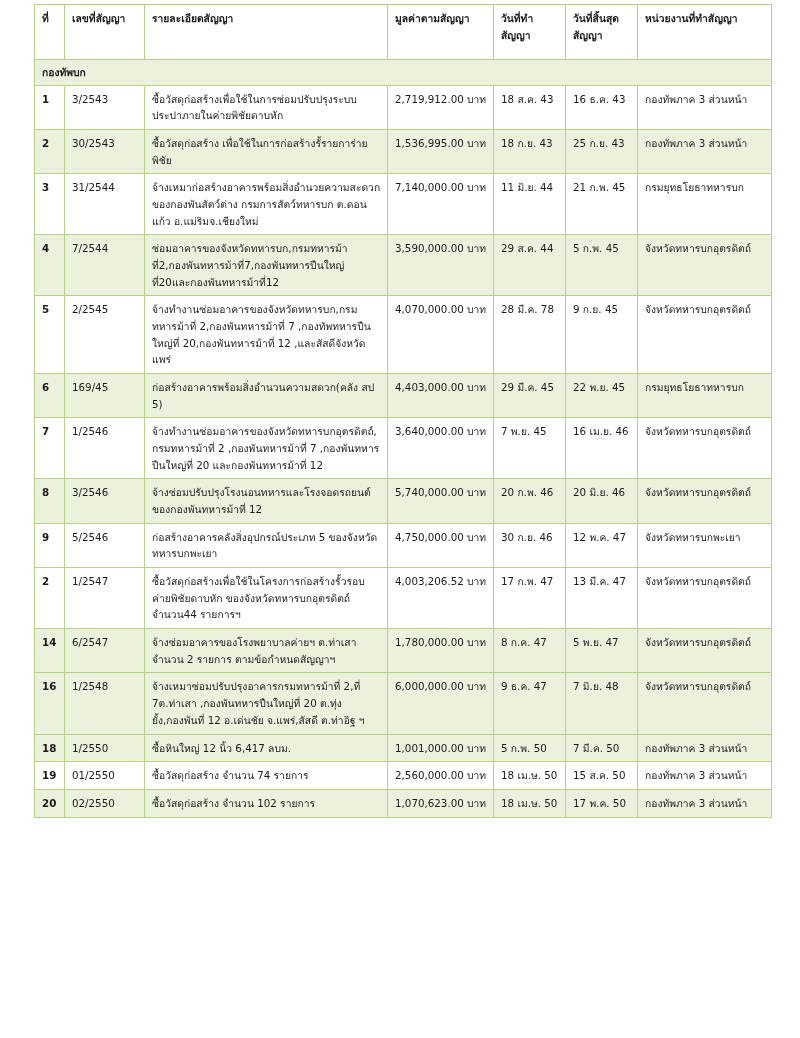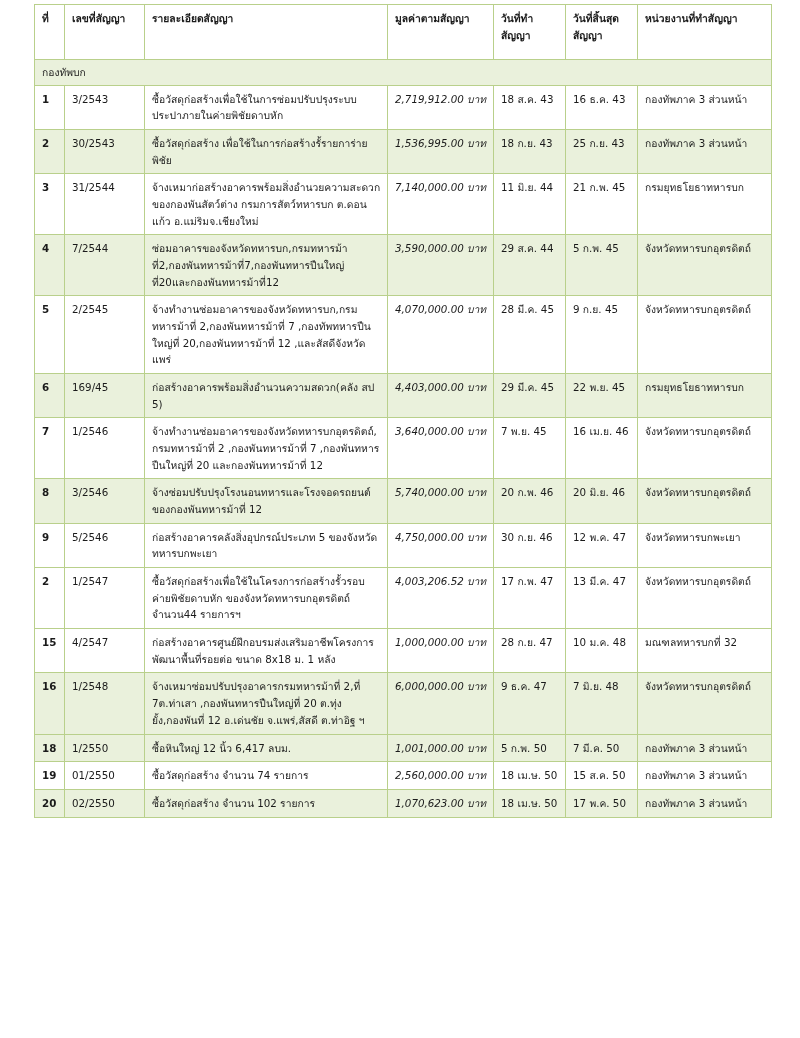--- a/index.html
+++ b/index.html
@@ -46,35 +46,35 @@
     overflow-wrap: break-word;
   }
   table.contracts thead th {
     font-weight: bold;
     background: #ffffff;
     height: 44px;
     vertical-align: top;
   }
   tr.group-row td {
     background: #eaf1dc;
-    font-weight: normal;
+    font-weight: bold;
     padding-top: 4px;
     padding-bottom: 4px;
     border-color: #b9d08b;
   }
   tr.row-odd  td { background: #ffffff; }
   tr.row-even td { background: #eaf1dc; }
 
   td.col-no {
     text-align: center;
     font-weight: bold;
     padding-left: 2px;
     padding-right: 2px;
   }
-  td.col-value { white-space: normal; font-style: italic; }
+  td.col-value { white-space: normal; }
 </style>
 </head>
 <body>
 
 <div id="page">
   <table class="contracts">
     <colgroup>
       <col class="c-no">
       <col class="c-num">
       <col class="c-detail">
@@ -132,21 +132,21 @@
           <td class="col-value">3,590,000.00 บาท</td>
           <td>29 ส.ค. 44</td>
           <td>5 ก.พ. 45</td>
           <td>จังหวัดทหารบกอุตรดิตถ์</td>
         </tr>
         <tr class="row-odd">
           <td class="col-no">5</td>
           <td>2/2545</td>
           <td>จ้างทำงานซ่อมอาคารของจังหวัดทหารบก,กรมทหารม้าที่ 2,กองพันทหารม้าที่ 7 ,กองทัพทหารปืนใหญ่ที่ 20,กองพันทหารม้าที่ 12 ,และสัสดีจังหวัดแพร่</td>
           <td class="col-value">4,070,000.00 บาท</td>
-          <td>28 มี.ค. 45</td>
+          <td>28 มี.ค. 78</td>
           <td>9 ก.ย. 45</td>
           <td>จังหวัดทหารบกอุตรดิตถ์</td>
         </tr>
         <tr class="row-even">
           <td class="col-no">6</td>
           <td>169/45</td>
           <td>ก่อสร้างอาคารพร้อมสิ่งอำนวนความสดวก(คลัง สป 5)</td>
           <td class="col-value">4,403,000.00 บาท</td>
           <td>29 มี.ค. 45</td>
           <td>22 พ.ย. 45</td>
@@ -181,28 +181,28 @@
         </tr>
         <tr class="row-odd">
           <td class="col-no">2</td>
           <td>1/2547</td>
           <td>ซื้อวัสดุก่อสร้างเพื่อใช้ในโครงการก่อสร้างรั้วรอบค่ายพิชัยดาบหัก ของจังหวัดทหารบกอุตรดิตถ์ จำนวน44 รายการฯ</td>
           <td class="col-value">4,003,206.52 บาท</td>
           <td>17 ก.พ. 47</td>
           <td>13 มี.ค. 47</td>
           <td>จังหวัดทหารบกอุตรดิตถ์</td>
         </tr>
-        <tr class="row-odd">
-          <td class="col-no">15</td>
-          <td>4/2547</td>
-          <td>ก่อสร้างอาคารศูนย์ฝึกอบรมส่งเสริมอาชีพโครงการพัฒนาพื้นที่รอยต่อ ขนาด 8x18 ม. 1 หลัง</td>
-          <td class="col-value">1,000,000.00 บาท</td>
-          <td>28 ก.ย. 47</td>
-          <td>10 ม.ค. 48</td>
-          <td>มณฑลทหารบกที่ 32</td>
+        <tr class="row-even">
+          <td class="col-no">14</td>
+          <td>6/2547</td>
+          <td>จ้างซ่อมอาคารของโรงพยาบาลค่ายฯ ต.ท่าเสาจำนวน 2 รายการ ตามข้อกำหนดสัญญาฯ</td>
+          <td class="col-value">1,780,000.00 บาท</td>
+          <td>8 ก.ค. 47</td>
+          <td>5 พ.ย. 47</td>
+          <td>จังหวัดทหารบกอุตรดิตถ์</td>
         </tr>
         <tr class="row-even">
           <td class="col-no">16</td>
           <td>1/2548</td>
           <td>จ้างเหมาซ่อมปรับปรุงอาคารกรมทหารม้าที่ 2,ที่ 7ต.ท่าเสา ,กองพันทหารปืนใหญ่ที่ 20 ต.ทุ่งยั้ง,กองพันที่ 12 อ.เด่นชัย จ.แพร่,สัสดี ต.ท่าอิฐ ฯ</td>
           <td class="col-value">6,000,000.00 บาท</td>
           <td>9 ธ.ค. 47</td>
           <td>7 มิ.ย. 48</td>
           <td>จังหวัดทหารบกอุตรดิตถ์</td>
         </tr>

